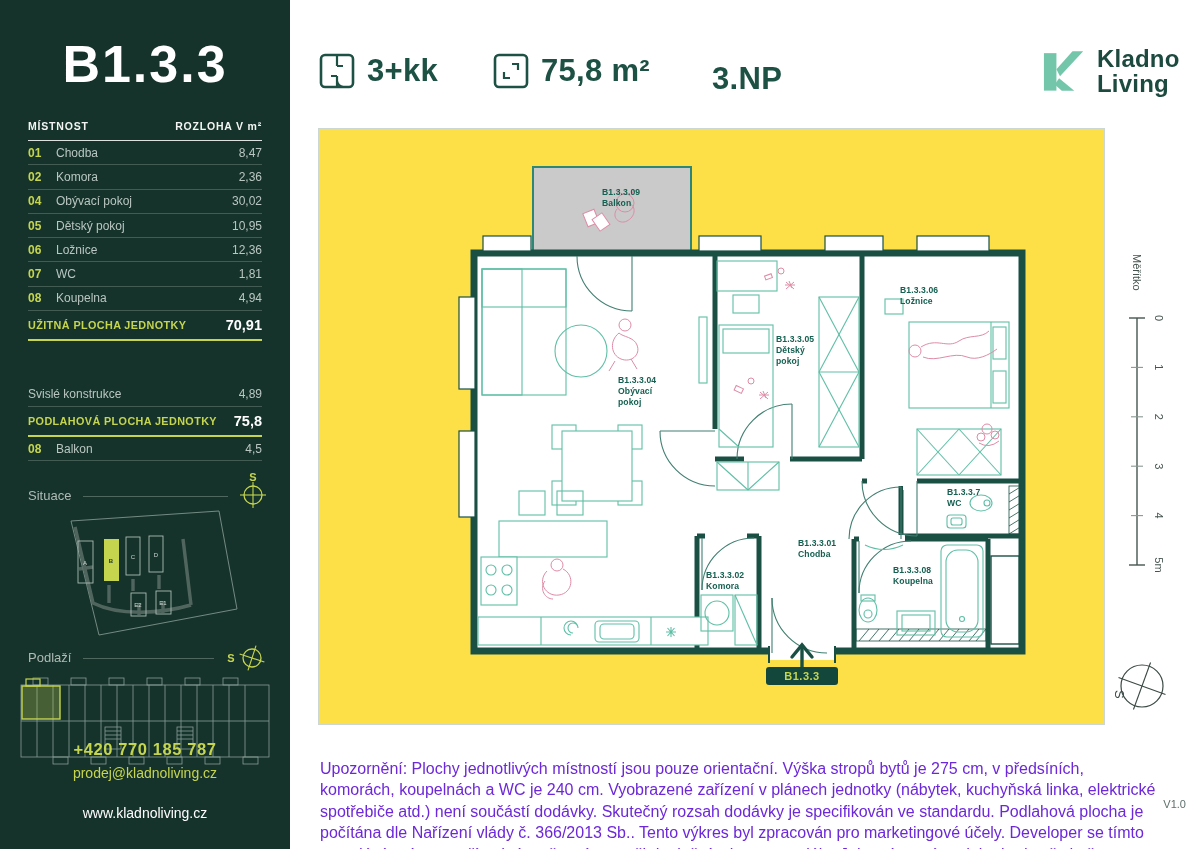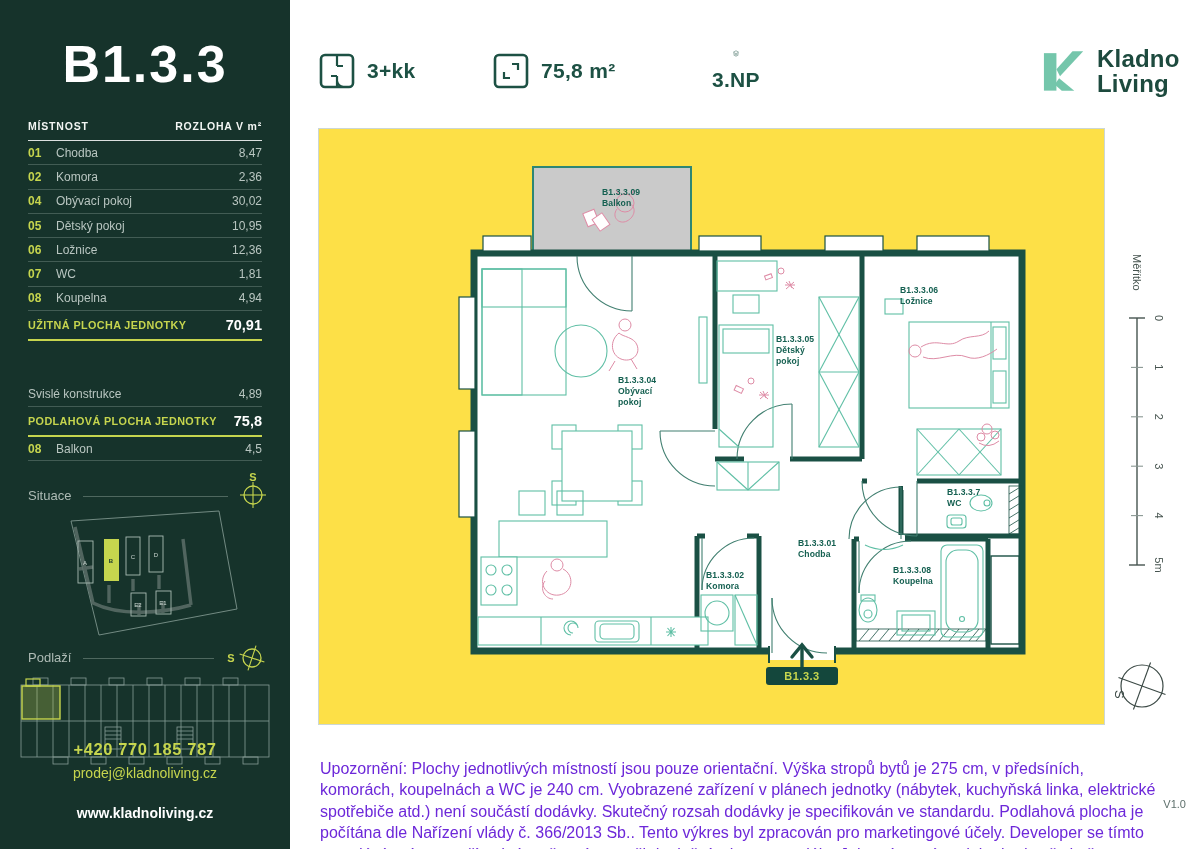--- a/index.html
+++ b/index.html
@@ -31,25 +31,25 @@
   .gap18 { height:18px; } .gap22 { height:22px; }
 
   .sec-head { display:flex; align-items:flex-end; margin:0 22px 0 28px; height:34px; }
   .sec-head .lbl { color:#aebbb5; font-size:13px; padding-bottom:6px; }
   .sec-head .rule { flex:1; height:1px; background:rgba(148,168,160,0.45); margin:0 10px 12px 12px; }
   .minimap { display:block; margin:0 auto; }
 
   .contact { position:absolute; left:0; bottom:28px; width:290px; text-align:center; }
   .contact .phone { color:#c6d54e; font-weight:bold; font-size:16.5px; letter-spacing:0.6px; }
   .contact .mail  { color:#c6d54e; font-size:14px; margin-top:6px; }
-  .contact .web   { color:#ffffff; font-weight:bold; font-size:14px; margin-top:24px; }
+  .contact .web   { color:#ffffff; font-weight:normal; font-size:14px; margin-top:24px; }
 
   
   .spec { position:absolute; top:50px; height:42px; display:flex; align-items:center; gap:11px;
-          color:#1d5144; font-size:21px; font-weight:bold; letter-spacing:0.3px; }
+          color:#1d5144; font-size:31px; font-weight:bold; letter-spacing:0.3px; }
   .spec svg { display:block; }
   .brand { position:absolute; top:46px; left:1035px; display:flex; align-items:center; gap:12px; }
   .brand-text { color:#1d4a3e; font-weight:bold; font-size:24px; line-height:1.05; letter-spacing:0.2px; }
 
   
   .plan-frame { position:absolute; left:318px; top:128px; width:787px; height:597px;
                 border:1px solid #ccd7d4; background:#fde047; }
   .plan-frame svg.drawing { position:absolute; left:0; top:0; }
   .room-label { position:absolute; font-size:8.6px; font-weight:bold; color:#156051;
                 line-height:1.3; letter-spacing:0.1px; }

